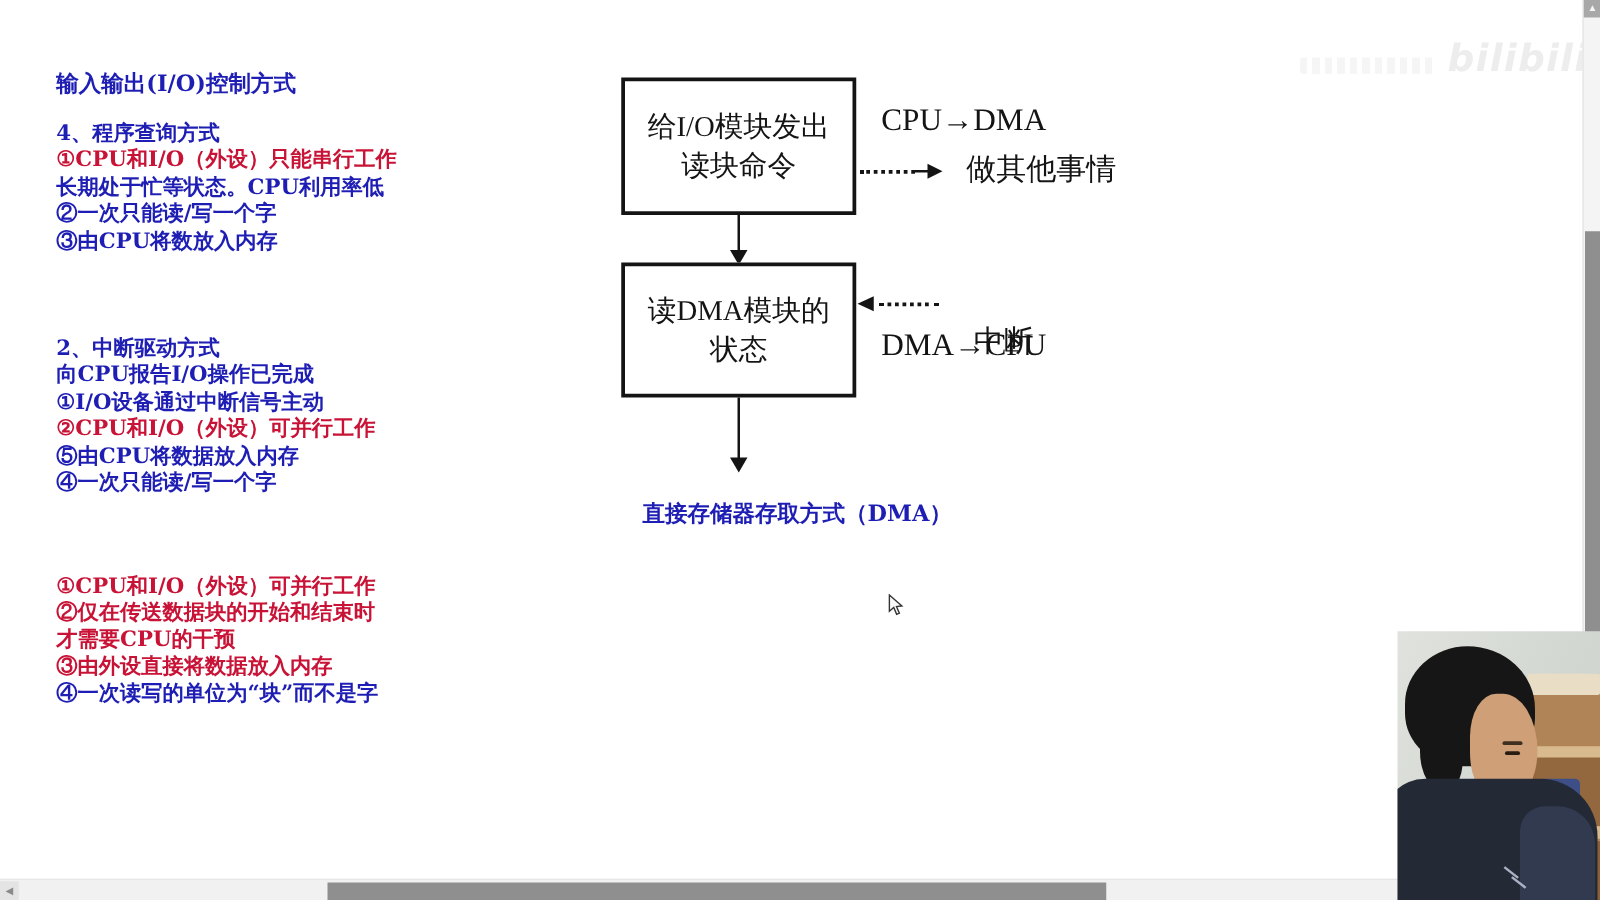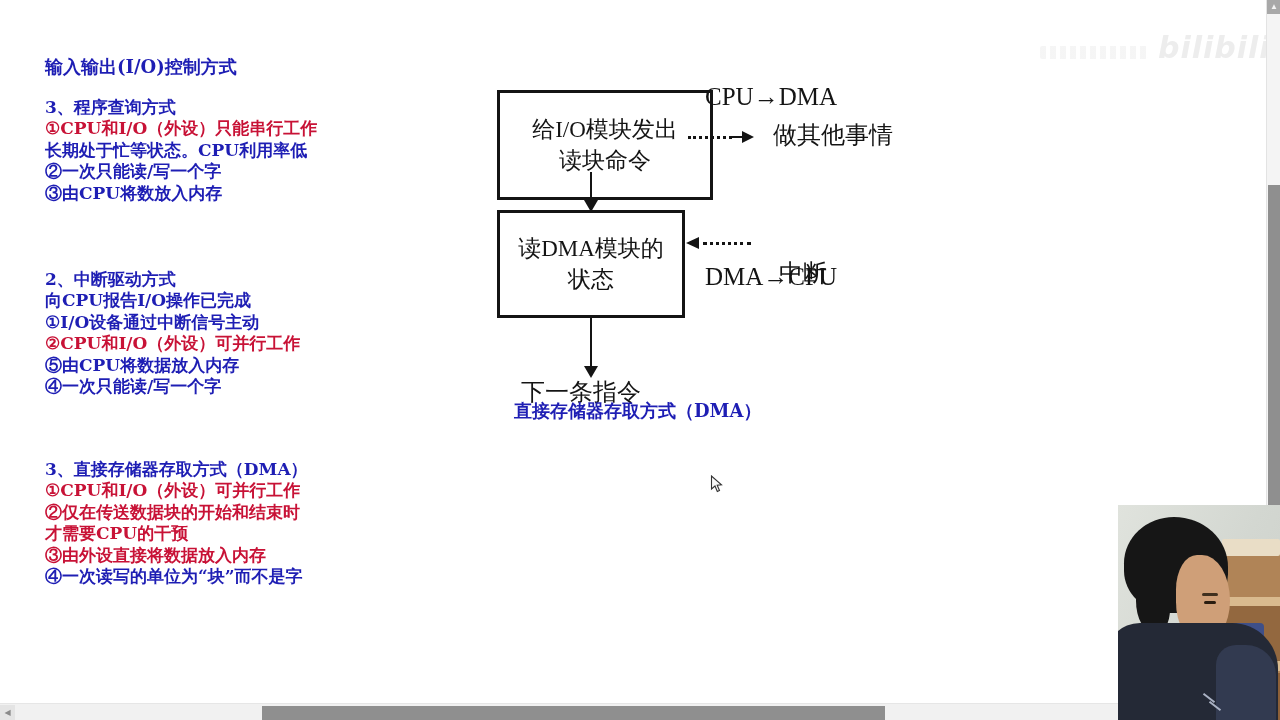--- a/index.html
+++ b/index.html
@@ -12,21 +12,21 @@
   
   .notes-title { position:absolute; left:45px; top:55px; font:bold 18px "DejaVu Serif", serif; color:var(--blue); }
   .nblock { position:absolute; left:45px; font:bold 17px "DejaVu Serif", serif; line-height:21.4px; white-space:nowrap; }
   .nb1 { top:97px; } .nb2 { top:269px; } .nb3 { top:459px; }
   .c-blue { color:var(--blue); } .c-red { color:var(--red); }
 
   
   .fbox { position:absolute; border:3px solid var(--ink); background:#fff; display:flex; flex-direction:column;
           align-items:center; justify-content:center; font:23px "Liberation Serif", serif; color:var(--ink);
           text-align:center; line-height:31px; }
-  .fbox1 { left:497px; top:62px; width:216px; height:110px;margin-top:28px; }
+  .fbox1 { left:497px; top:62px; width:188px; height:110px; }
   .fbox2 { left:497px; top:210px; width:188px; height:108px; }
   .vline { position:absolute; width:2px; background:var(--ink); }
   .vl1 { left:590px; top:172px; height:30px; }
   .vl2 { left:590px; top:318px; height:50px; }
   .vhead { position:absolute; width:0; height:0; border-left:7px solid transparent; border-right:7px solid transparent;
            border-top:12px solid var(--ink); }
   .vh1 { left:584px; top:200px; } .vh2 { left:584px; top:366px; }
   .serif-label { position:absolute; font:25px "Liberation Serif", serif; color:var(--ink); white-space:nowrap; }
   .lbl-cpu-dma { left:705px; top:83px; }
   .lbl-other   { left:773px; top:119px; font-size:24px; }
@@ -91,38 +91,37 @@
 <div class="stage">
 
   <div class="watermark">
     <div class="wm-blur"></div>
     <div class="wm-logo">bilibili</div>
   </div>
 
   <div class="notes-title c-blue">输入输出(I/O)控制方式</div>
 
   <div class="nblock nb1">
-    <div class="c-blue">3、程序查询方式</div>
+    <div class="c-blue">4、程序查询方式</div>
     <div class="c-red">①CPU和I/O（外设）只能串行工作</div>
     <div class="c-blue">长期处于忙等状态。CPU利用率低</div>
     <div class="c-blue">②一次只能读/写一个字</div>
     <div class="c-blue">③由CPU将数放入内存</div>
   </div>
 
   <div class="nblock nb2">
     <div class="c-blue">2、中断驱动方式</div>
     <div class="c-blue">向CPU报告I/O操作已完成</div>
     <div class="c-blue">①I/O设备通过中断信号主动</div>
     <div class="c-red">②CPU和I/O（外设）可并行工作</div>
     <div class="c-blue">⑤由CPU将数据放入内存</div>
     <div class="c-blue">④一次只能读/写一个字</div>
   </div>
 
   <div class="nblock nb3">
-    <div class="c-blue">3、直接存储器存取方式（DMA）</div>
     <div class="c-red">①CPU和I/O（外设）可并行工作</div>
     <div class="c-red">②仅在传送数据块的开始和结束时</div>
     <div class="c-red">才需要CPU的干预</div>
     <div class="c-red">③由外设直接将数据放入内存</div>
     <div class="c-blue">④一次读写的单位为“块”而不是字</div>
   </div>
 
   <div class="fbox fbox1">
     <div>给I/O模块发出</div>
     <div>读块命令</div>
@@ -141,21 +140,20 @@
   <div class="dots d1"></div>
   <div class="htail ht1"></div>
   <div class="hhead hh-right"></div>
   <div class="serif-label lbl-other">做其他事情</div>
 
   <div class="hhead hh-left"></div>
   <div class="dots d2"></div>
   <div class="serif-label lbl-int">中断</div>
   <div class="serif-label lbl-dma-cpu">DMA→CPU</div>
 
-  <div class="serif-label lbl-next">下一条指令</div>
   <div class="caption-blue">直接存储器存取方式（DMA）</div>
 
   <div class="cursor">
     <svg width="13" height="18" viewBox="0 0 13 18">
       <path d="M1.5 1 L1.5 14 L5 11 L7.3 16.5 L9.5 15.5 L7.2 10.2 L11.5 9.8 Z" fill="#f8f8f8" stroke="#333" stroke-width="1.1"></path>
     </svg>
   </div>
 
   <div class="vscroll">
     <div class="btn">▲</div>

